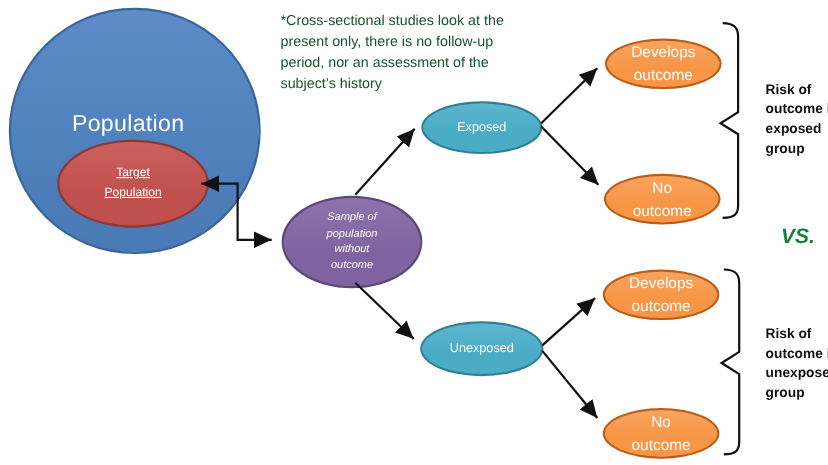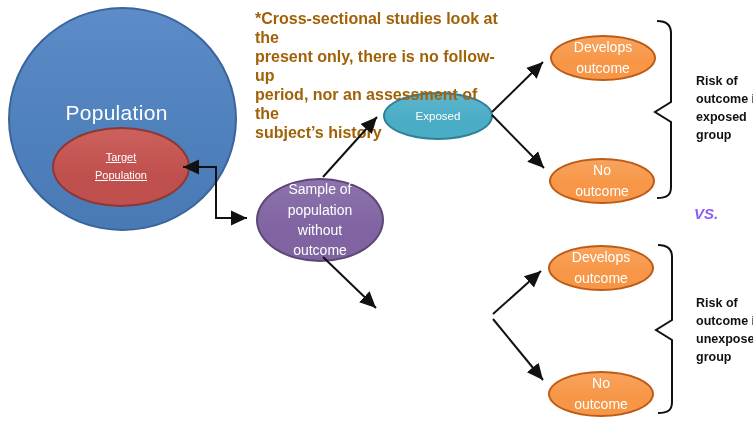--- a/index.html
+++ b/index.html
@@ -21,69 +21,70 @@
     color:#ffffff;font-size:21px;letter-spacing:0.3px;
   }
   .target{
     left:42px;top:118px;width:138px;height:80px;
     background:linear-gradient(180deg,#cb615e 0%,#c0504d 60%);
     border:2px solid #8e3734;font-size:11px;line-height:1.6;text-decoration:underline;
   }
   .sample{
     left:256px;top:178px;width:128px;height:84px;
     background:linear-gradient(180deg,#8d74ac 0%,#8064a2 60%);
-    border:2px solid #5c4776;font-size:14px;line-height:1.45;
+    border:2px solid #5c4776;font-size:10px;line-height:1.45;font-style:italic;
   }
   .exposure{
     background:linear-gradient(180deg,#5cb6ce 0%,#4bacc6 60%);
     border:2px solid #2e7f96;font-size:11.5px;
   }
   .exposed{left:383px;top:92px;width:110px;height:48px;}
   .unexposed{left:382px;top:292px;width:112px;height:50px;}
   .outcome{
     width:106px;height:46px;
     background:linear-gradient(180deg,#f8a35d 0%,#f79646 60%);
     border:2px solid #bd5c17;font-size:14px;line-height:1.5;
   }
   .do1{left:550px;top:35px;}
   .no1{left:549px;top:158px;}
   .do2{left:548px;top:245px;}
   .no2{left:548px;top:371px;}
   .note{
     position:absolute;left:255px;top:9px;width:245px;
-    font-size:16px;font-weight:bold;color:#a16207;line-height:19px;white-space:pre-line;
+    font-size:13px;font-weight:normal;color:#14532d;line-height:19px;white-space:pre-line;
   }
   .risk{
     position:absolute;left:696px;width:70px;
     font-size:12.5px;font-weight:bold;color:#111111;line-height:18px;white-space:pre-line;
   }
   .risk-top{top:72px;}
   .risk-bottom{top:294px;}
   .vs{
-    position:absolute;left:694px;top:205px;
-    font-size:15px;font-weight:bold;font-style:italic;color:#8b5cf6;
+    position:absolute;left:710px;top:205px;
+    font-size:19px;font-weight:bold;font-style:italic;color:#15803d;
   }
   .overlay{position:absolute;left:0;top:0;width:753px;height:423px;pointer-events:none;}
 </style>
 </head>
 <body>
 
 <div class="canvas">
 
   <div class="node population">
     <div class="pop-label">Population</div>
     <div class="node target">Target
 Population</div>
   </div>
 
   <div class="node sample">Sample of
 population
 without
 outcome</div>
   <div class="node exposure exposed">Exposed</div>
+  <div class="node exposure unexposed">Unexposed</div>
   <div class="node outcome do1">Develops
 outcome</div>
   <div class="node outcome no1">No
 outcome</div>
   <div class="node outcome do2">Develops
 outcome</div>
   <div class="node outcome no2">No
 outcome</div>
 
   <div class="note">*Cross-sectional studies look at the

